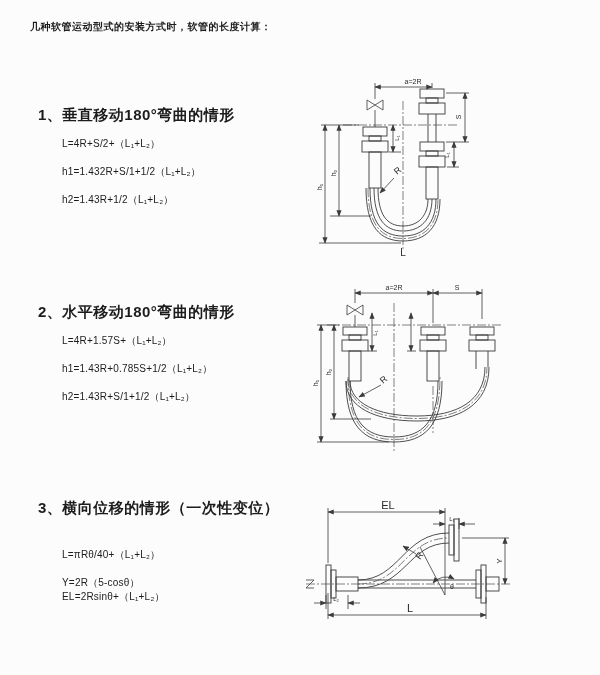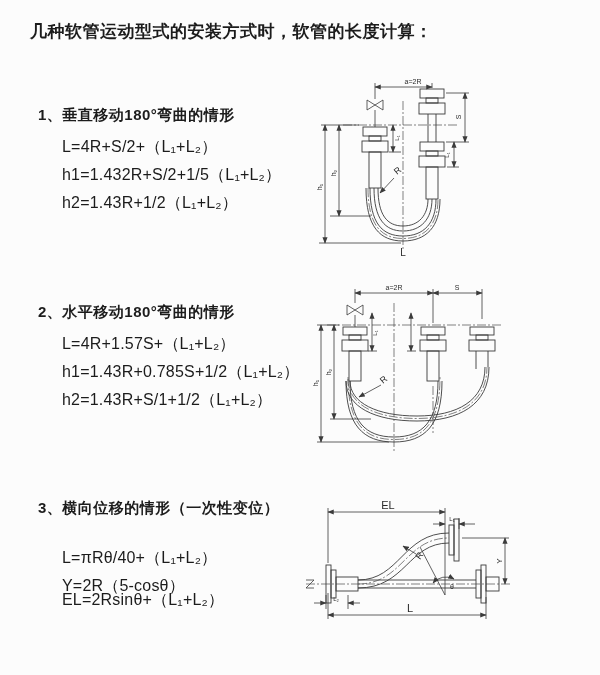--- a/index.html
+++ b/index.html
@@ -3,44 +3,44 @@
 <meta charset="utf-8">
 <style>
   html,body{margin:0;padding:0;}
   body{
     width:600px;height:675px;position:relative;overflow:hidden;
     background:#fcfcfc;color:#1c1c1c;
     font-family:"Liberation Sans","DejaVu Sans",sans-serif;
   }
   .page-title{
     position:absolute;left:30px;top:20px;
-    font-size:17px;font-weight:bold;letter-spacing:.5px;
+    font-size:10px;font-weight:bold;letter-spacing:.5px;
   }
   .sec-heading{
     position:absolute;left:38px;
     font-size:15px;font-weight:bold;letter-spacing:.5px;
   }
   .formula{
     position:absolute;left:62px;
-    font-size:16px;letter-spacing:.2px;white-space:nowrap;
+    font-size:10px;letter-spacing:.2px;white-space:nowrap;
   }
   svg.diag{position:absolute;}
   svg.diag text{font-family:"Liberation Sans","DejaVu Sans",sans-serif;fill:#2a2a2a;}
   svg.diag .ln{stroke:#3b3b3b;stroke-width:.8;fill:none;}
   svg.diag .pipe{stroke:#3b3b3b;stroke-width:.9;fill:none;}
   svg.diag .cl{stroke:#4a4a4a;stroke-width:.7;fill:none;stroke-dasharray:9 2 2 2;}
 </style>
 </head>
 <body>
 
 <div class="page-title">几种软管运动型式的安装方式时，软管的长度计算：</div>
 
 <div class="sec-heading" style="top:106px">1、垂直移动180°弯曲的情形</div>
 <div class="formula" style="top:137px">L=4R+S/2+（L₁+L₂）</div>
-<div class="formula" style="top:165px">h1=1.432R+S/2+1/5（L₁+L₂）</div>
+<div class="formula" style="top:165px">h1=1.432R+S/1+1/2（L₁+L₂）</div>
 <div class="formula" style="top:193px">h2=1.43R+1/2（L₁+L₂）</div>
 
 <div class="sec-heading" style="top:303px">2、水平移动180°弯曲的情形</div>
 <div class="formula" style="top:334px">L=4R+1.57S+（L₁+L₂）</div>
 <div class="formula" style="top:362px">h1=1.43R+0.785S+1/2（L₁+L₂）</div>
 <div class="formula" style="top:390px">h2=1.43R+S/1+1/2（L₁+L₂）</div>
 
 <div class="sec-heading" style="top:499px">3、横向位移的情形（一次性变位）</div>
 <div class="formula" style="top:548px">L=πRθ/40+（L₁+L₂）</div>
 <div class="formula" style="top:576px">Y=2R（5-cosθ）</div>

